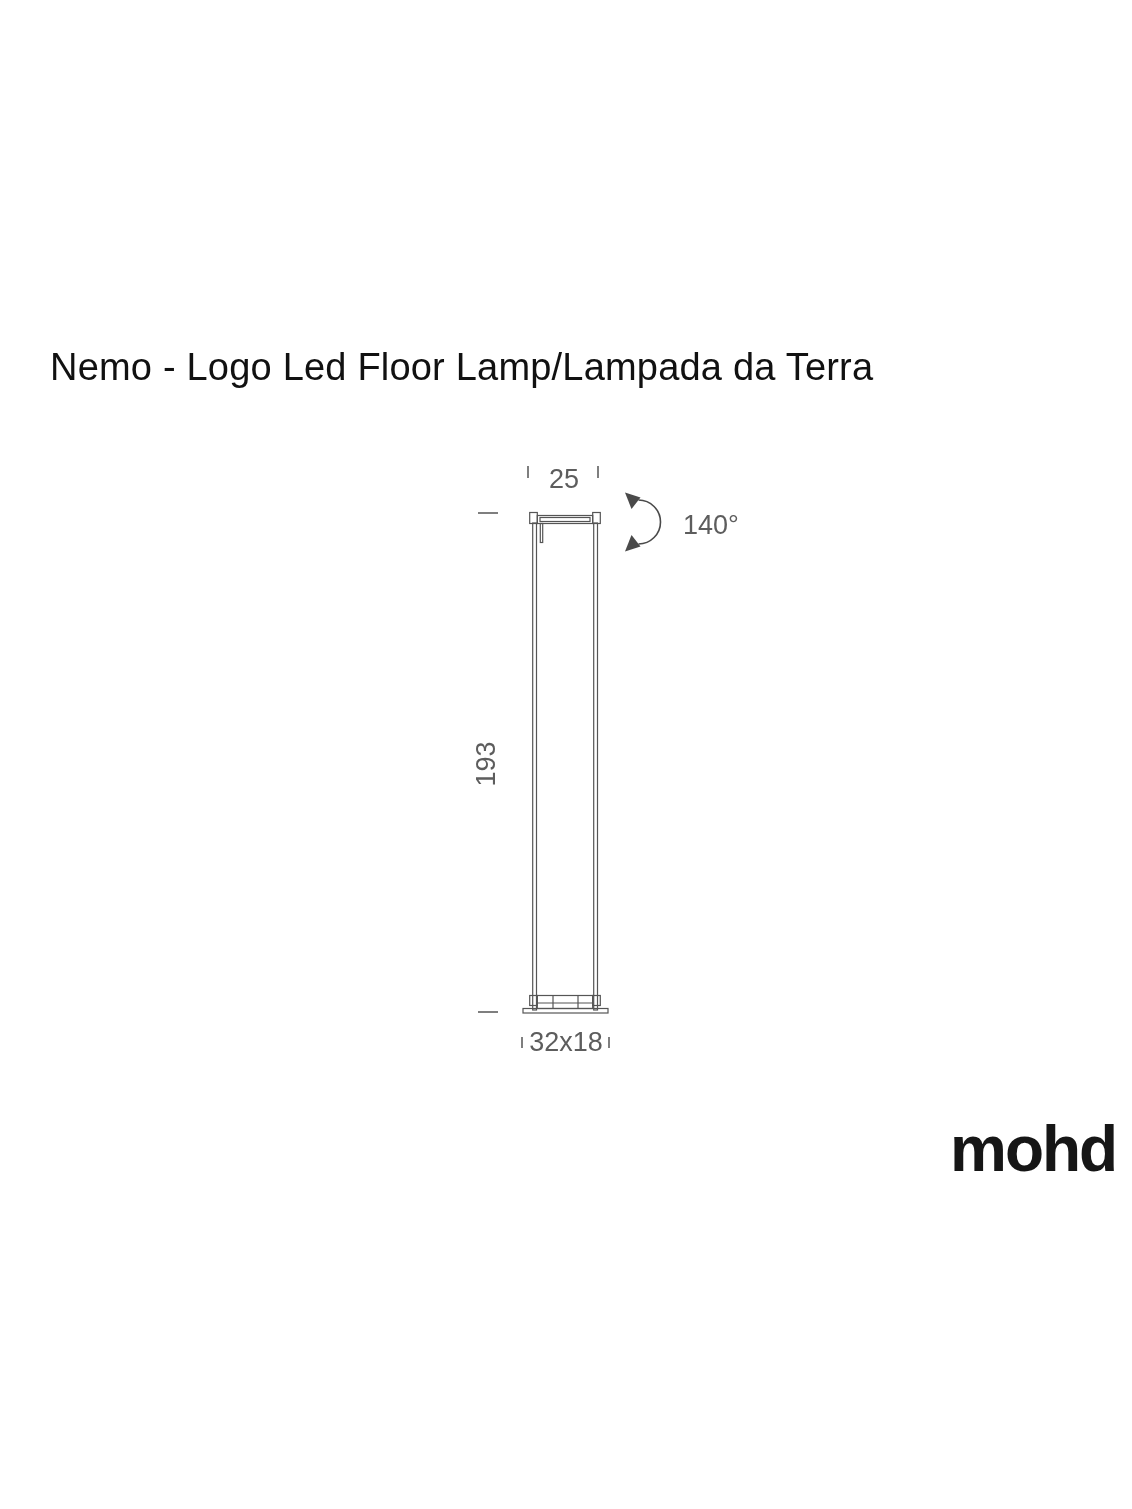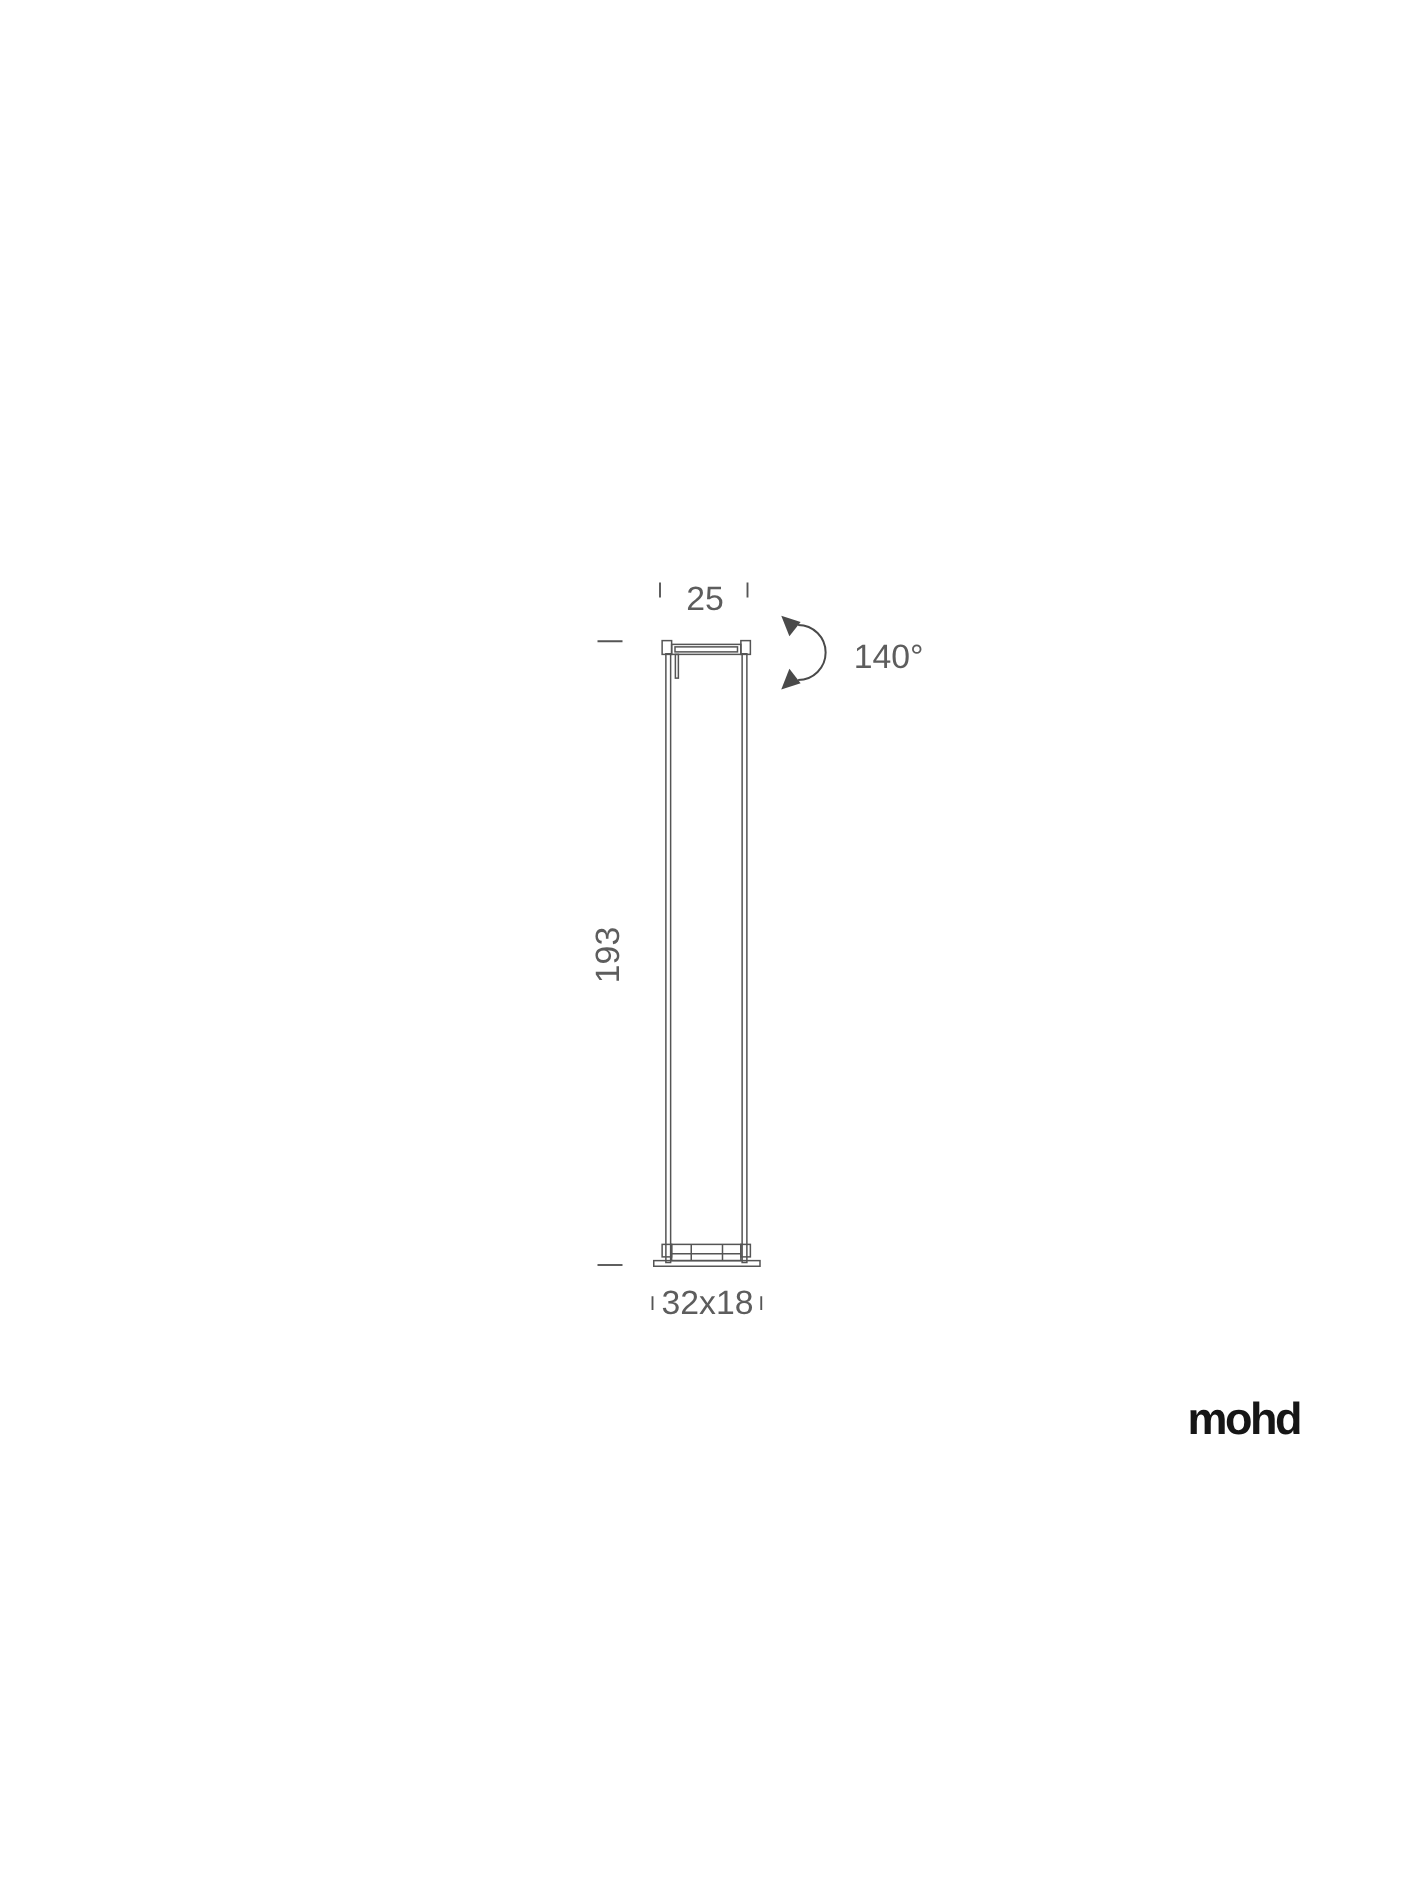--- a/index.html
+++ b/index.html
@@ -42,33 +42,34 @@
   .dim-text {
     font-family: "Liberation Sans", sans-serif;
     font-size: 27px;
     fill: #5d5d5d;
     stroke: none;
   }
   .brand-logo {
     position: absolute;
     left: 950px;
     top: 1117px;
-    font-size: 36px;
+    font-size: 64px;
     font-weight: bold;
     letter-spacing: -2px;
     color: #161616;
     line-height: 1;
     white-space: nowrap;
   }
 </style>
 </head>
 <body>
 
 <div class="canvas">
 
+  <h1 class="product-title">Nemo - Logo Led Floor Lamp/Lampada da Terra</h1>
 
   <figure class="drawing-wrap">
     <svg viewBox="440 450 300 615" xmlns="http://www.w3.org/2000/svg">
 
       <g stroke="#555555" stroke-width="1.5" fill="none">
         <line x1="508" y1="466" x2="508" y2="478"></line>
         <line x1="578" y1="466" x2="578" y2="478"></line>
         <text class="dim-text" x="544" y="488" text-anchor="middle">25</text>
       </g>
 

